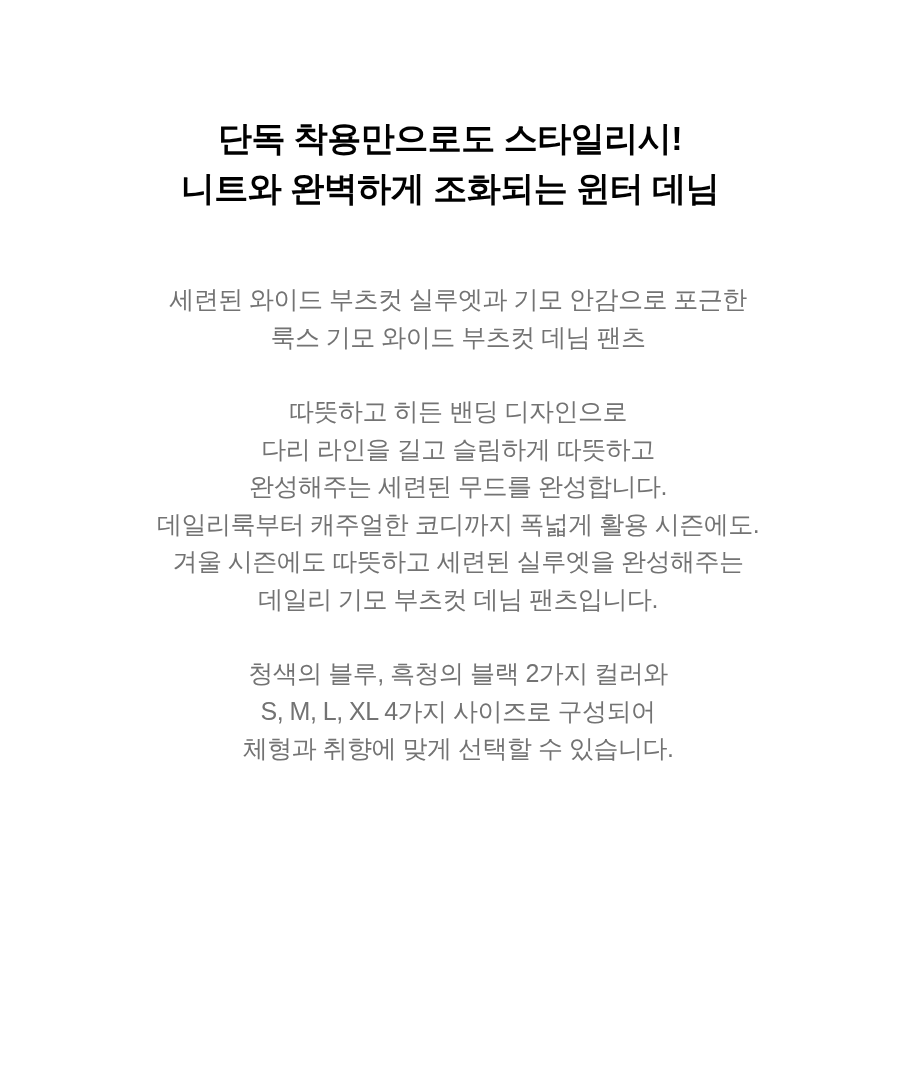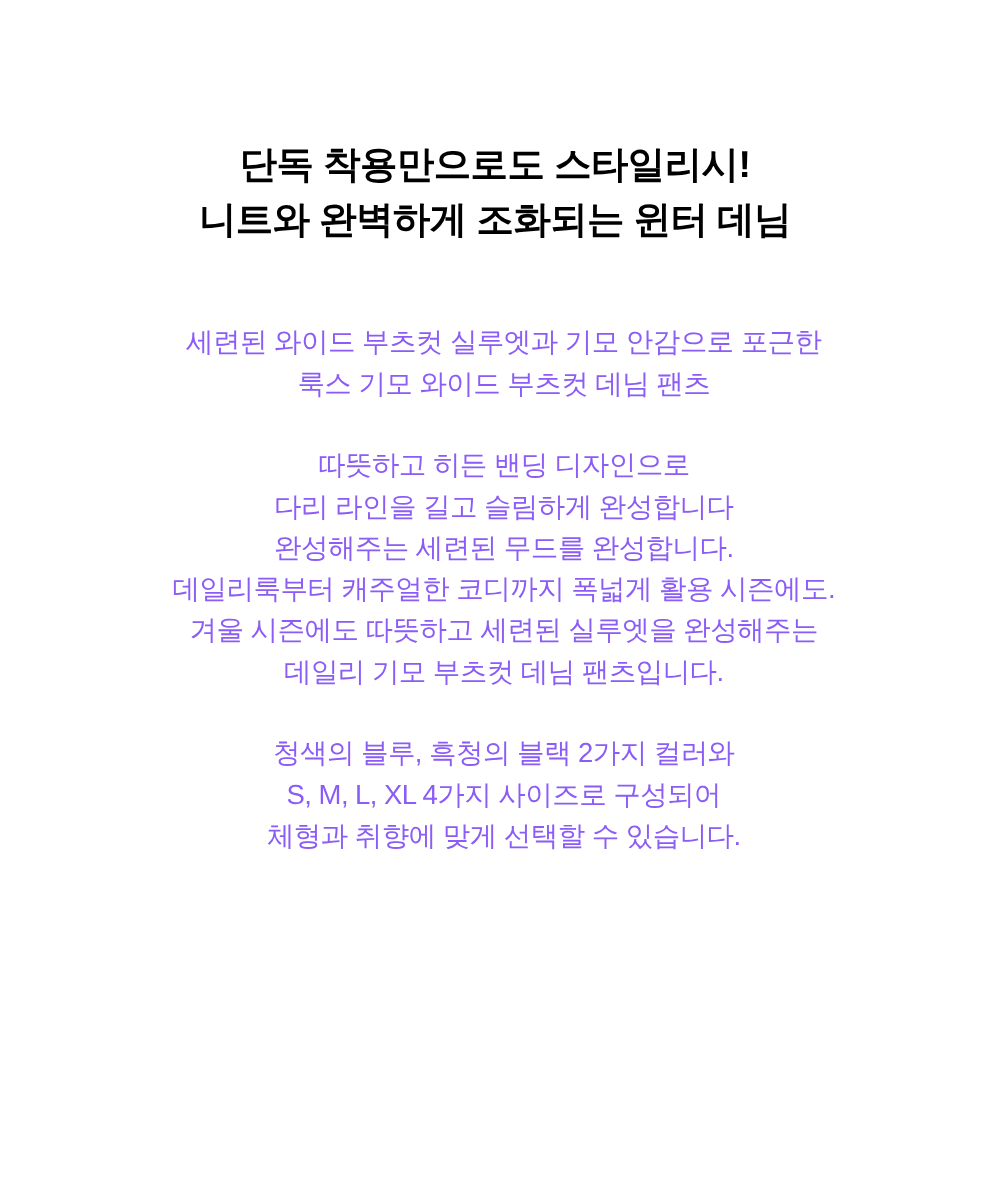--- a/index.html
+++ b/index.html
@@ -12,37 +12,37 @@
     height: 1076px;
     margin: 0 auto;
     background: #ffffff;
     box-sizing: border-box;
     padding-top: 113px;
     text-align: center;
     font-family: "Liberation Sans", "DejaVu Sans", sans-serif;
     overflow: hidden;
   }
   .headline {
-    margin: 12px;
+    margin: 0;
     font-size: 34px;
     font-weight: 700;
     line-height: 50px;
     letter-spacing: -0.5px;
     color: #000000;
   }
   .headline .tline {
     display: block;
   }
   .para {
     margin: 37px 0 0 16px;
     font-size: 25px;
     font-weight: 400;
     line-height: 37.5px;
     letter-spacing: -0.5px;
-    color: #8b5cf6;
+    color: #737373;
   }
   .para.first {
     margin-top: 68px;
   }
   .para .bline {
     display: block;
   }
 </style>
 </head>
 <body>
@@ -54,21 +54,21 @@
     <span class="tline">니트와 완벽하게 조화되는 윈터 데님</span>
   </h1>
 
   <p class="para first">
     <span class="bline">세련된 와이드 부츠컷 실루엣과 기모 안감으로 포근한</span>
     <span class="bline">룩스 기모 와이드 부츠컷 데님 팬츠</span>
   </p>
 
   <p class="para">
     <span class="bline">따뜻하고 히든 밴딩 디자인으로</span>
-    <span class="bline">다리 라인을 길고 슬림하게 완성합니다</span>
+    <span class="bline">다리 라인을 길고 슬림하게 따뜻하고</span>
     <span class="bline">완성해주는 세련된 무드를 완성합니다.</span>
     <span class="bline">데일리룩부터 캐주얼한 코디까지 폭넓게 활용 시즌에도.</span>
     <span class="bline">겨울 시즌에도 따뜻하고 세련된 실루엣을 완성해주는</span>
     <span class="bline">데일리 기모 부츠컷 데님 팬츠입니다.</span>
   </p>
 
   <p class="para">
     <span class="bline">청색의 블루, 흑청의 블랙 2가지 컬러와</span>
     <span class="bline">S, M, L, XL 4가지 사이즈로 구성되어</span>
     <span class="bline">체형과 취향에 맞게 선택할 수 있습니다.</span>

